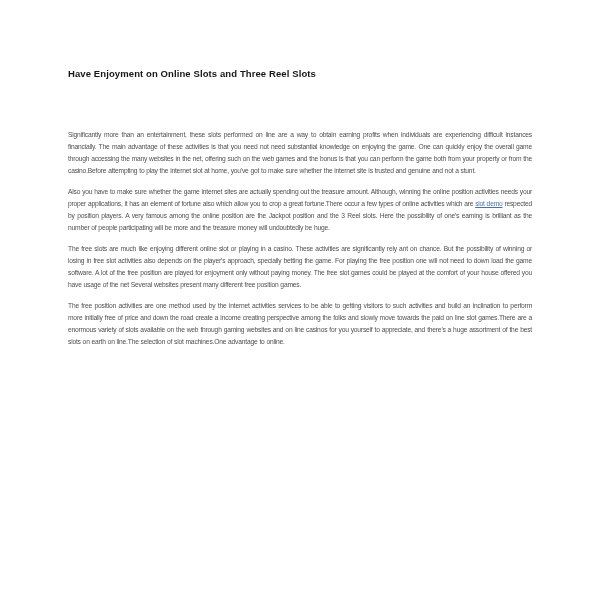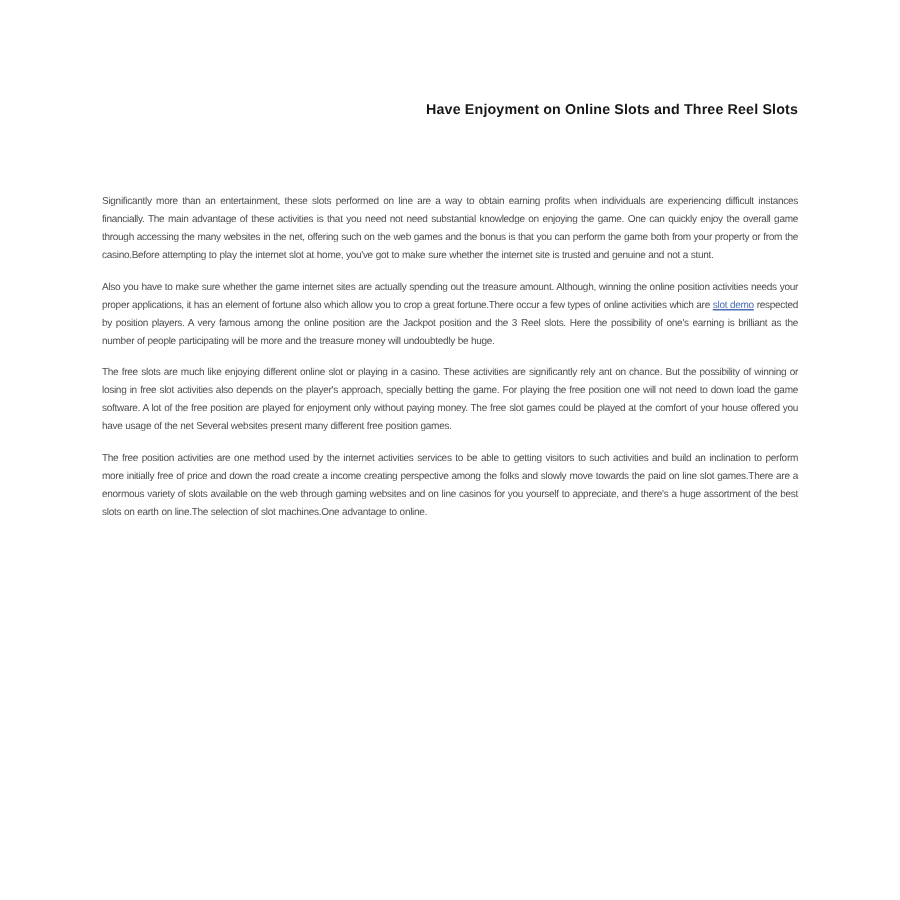--- a/index.html
+++ b/index.html
@@ -21,21 +21,20 @@
     top: 68px;
     width: 464px;
   }
   .title {
     font-size: 9.5px;
     line-height: 11px;
     font-weight: bold;
     color: #171717;
     letter-spacing: 0.1px;
     margin: 0 0 50px 0;
-    text-align: right;
   }
   .para {
     font-size: 6.7px;
     line-height: 12px;
     color: #4f4f4f;
     text-align: justify;
     letter-spacing: -0.2px;
     word-spacing: 0.2px;
     margin: 0 0 9px 0;
   }

